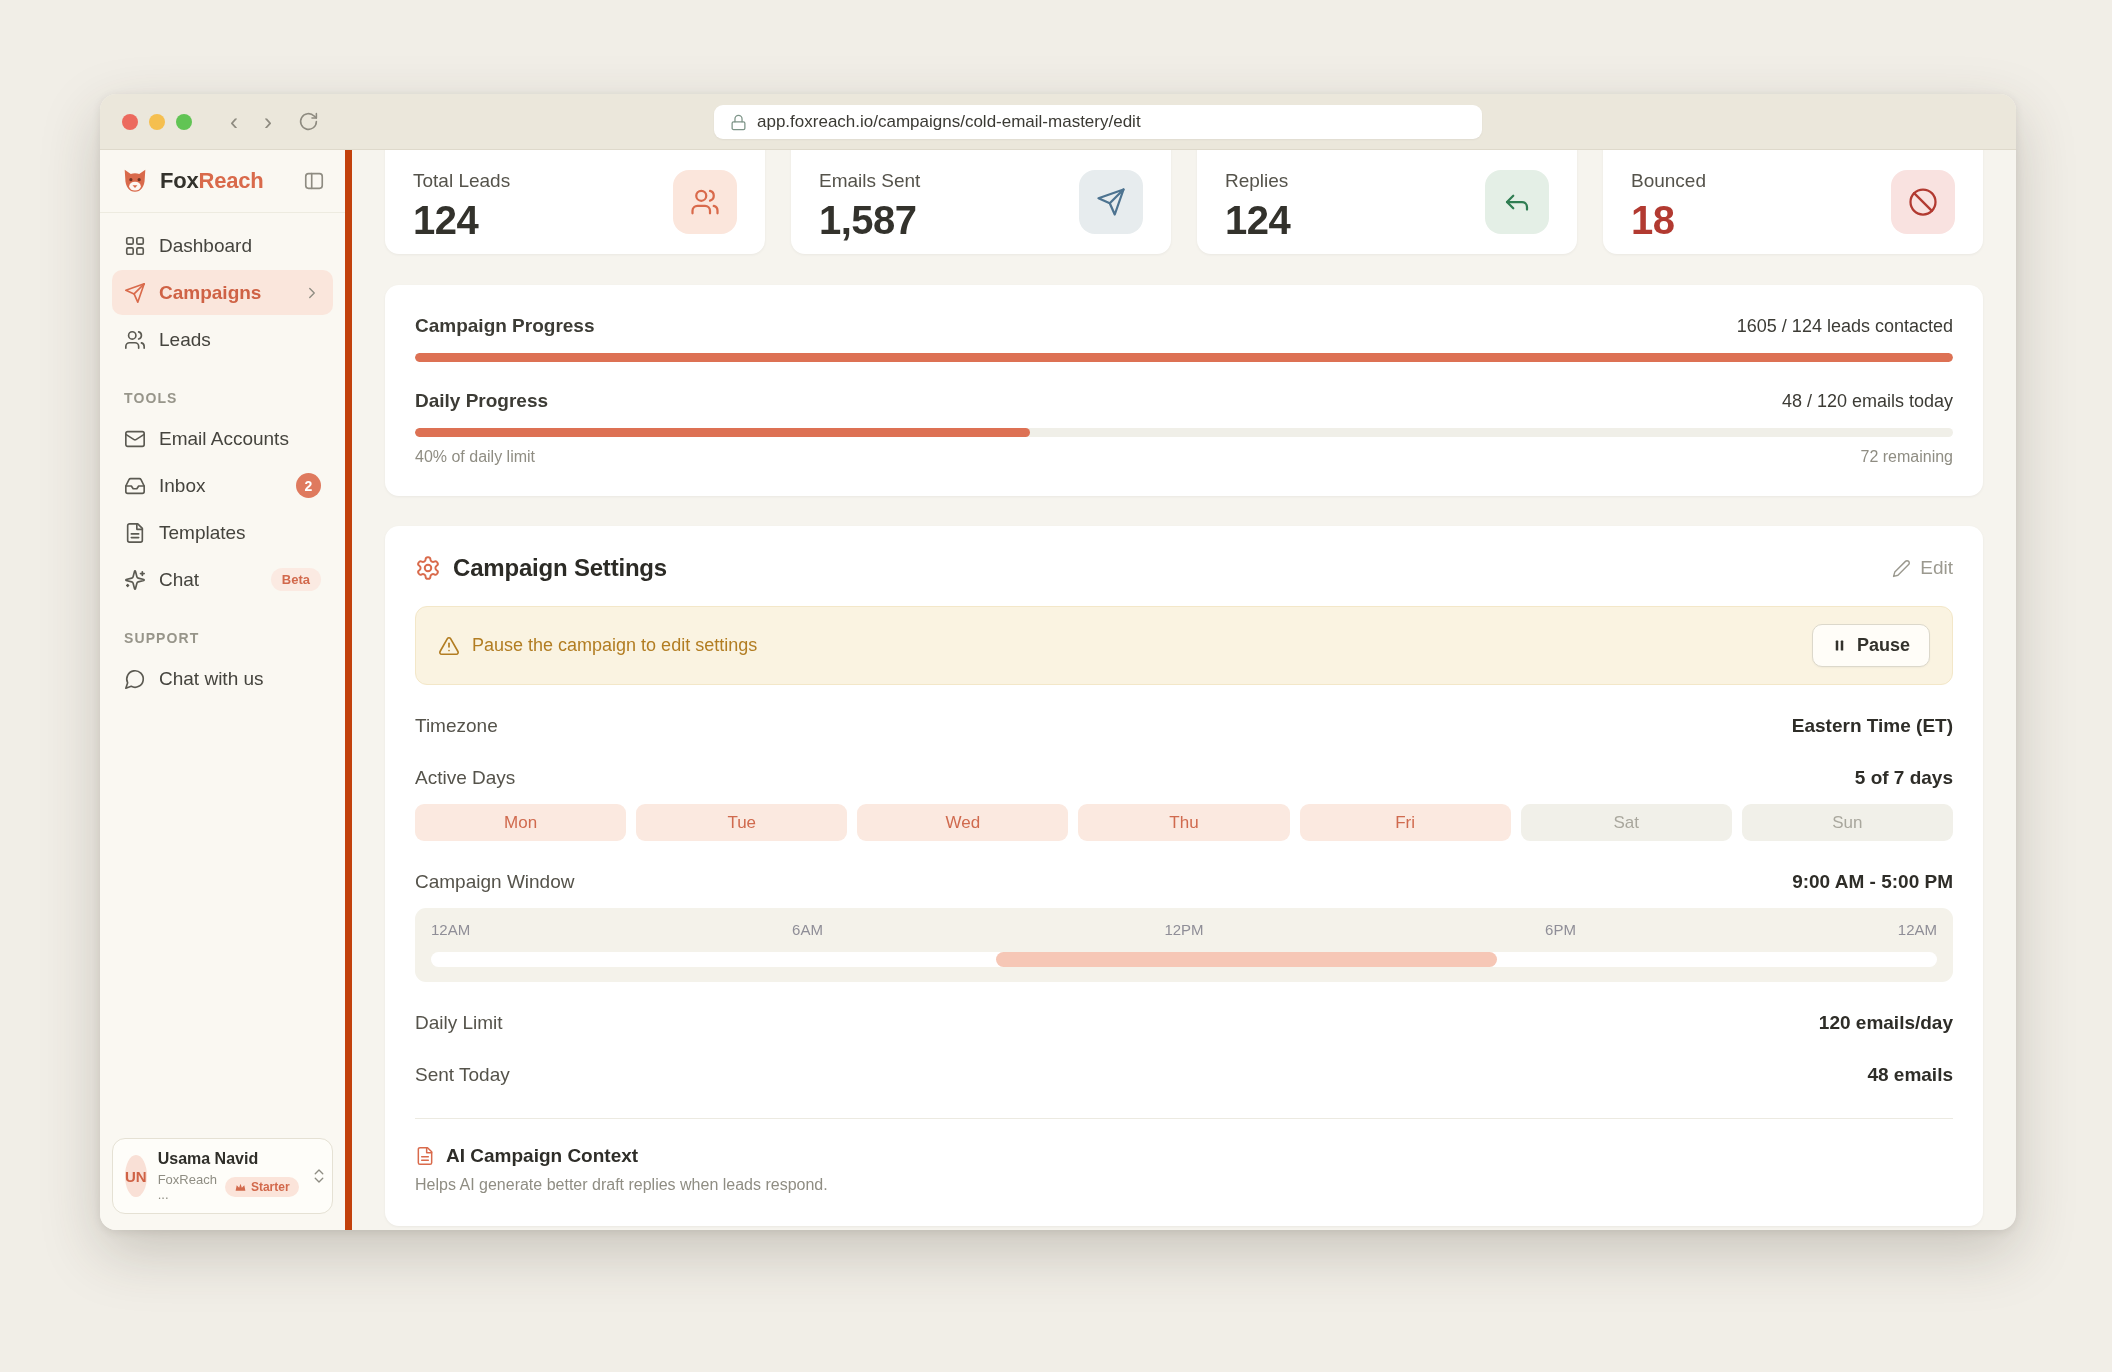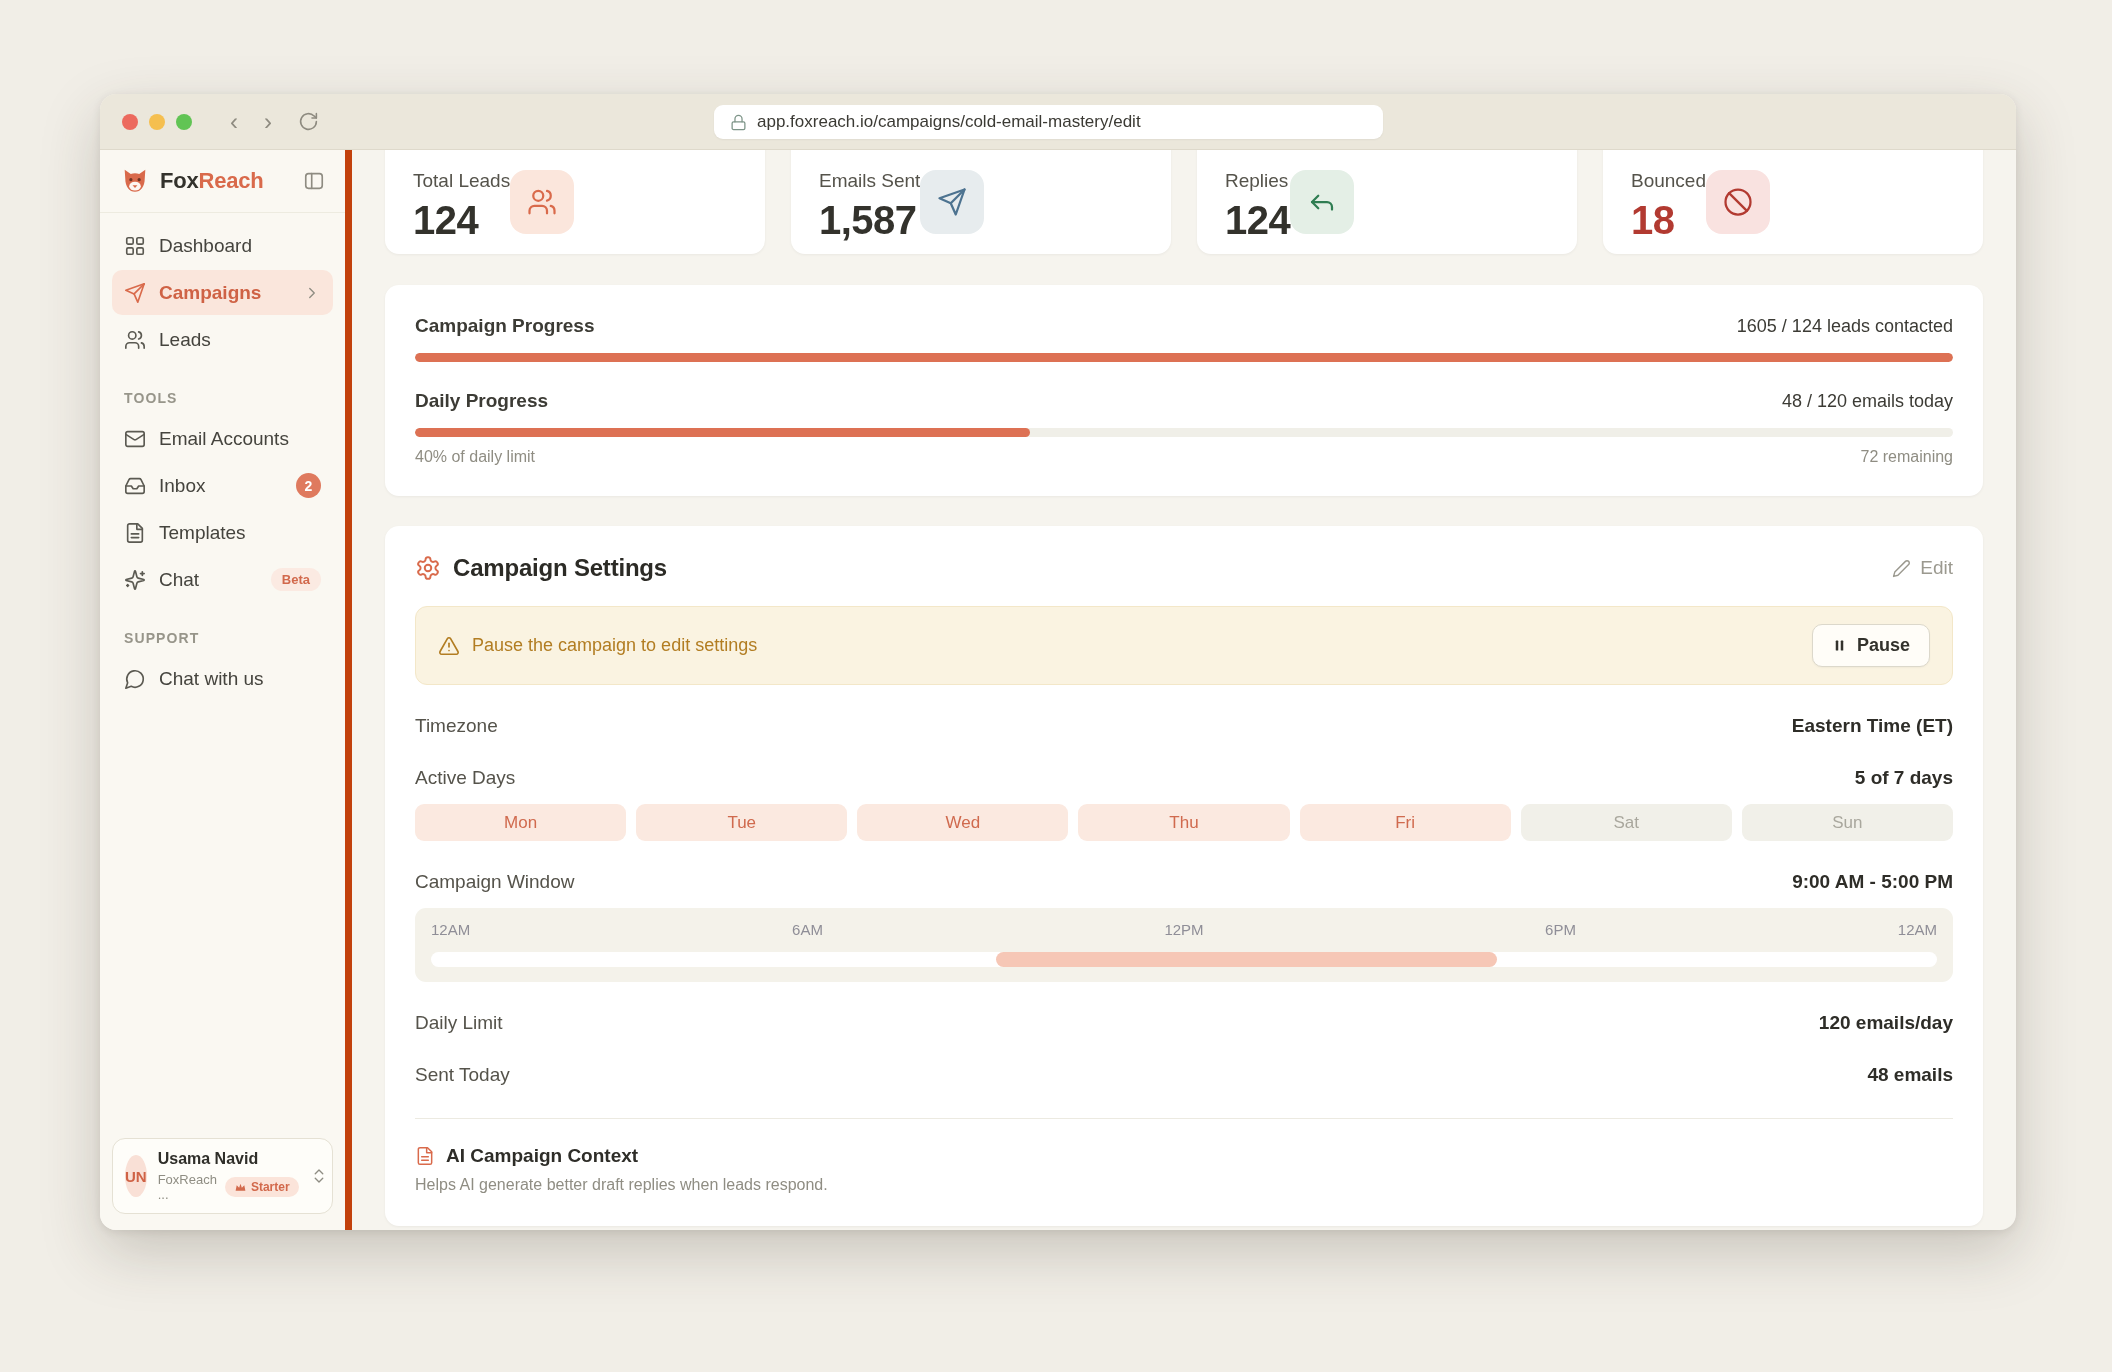--- a/index.html
+++ b/index.html
@@ -24,21 +24,21 @@
   .titlebar {
     height:56px; flex:0 0 56px; background:#ebe7db; border-bottom:1px solid #ded9cb;
     display:flex; align-items:center; padding:0 22px; position:relative;
   }
   .lights { display:flex; gap:11px; }
   .light { width:16px; height:16px; border-radius:50%; }
   .light.red { background:#ec6a5e; } .light.yellow { background:#f5bf4f; } .light.green { background:#61c454; }
   .navbtns { display:flex; align-items:center; gap:26px; margin-left:38px; color:#8e8b80; }
   .navbtn { font-size:24px; line-height:1; cursor:default; }
   .urlbar {
-    position:absolute; left:614px; top:11px; width:669px; height:34px;
+    position:absolute; left:614px; top:11px; width:768px; height:34px;
     background:#ffffff; border-radius:9px; display:flex; align-items:center; gap:10px;
     padding:0 16px; box-shadow:0 1px 2px rgba(0,0,0,.05);
   }
   .urlbar .lock { color:#7d9488; }
   .url-text { font-size:17px; color:#3b3a34; }
 
   
   .wbody { flex:1; display:flex; min-height:0; }
 
   
@@ -91,21 +91,21 @@
     padding:3px 9px; border-radius:999px; display:flex; align-items:center; gap:4px;
   }
   .u-caret { margin-left:auto; color:#8e8c82; }
 
   
   .main { flex:1; min-width:0; padding:0 33px; overflow:hidden; display:flex; flex-direction:column; }
 
   .stats-row { display:flex; gap:26px; margin-top:-30px; }
   .stat-card {
     flex:1; background:#fff; border-radius:14px; height:134px; padding:50px 28px 8px 28px;
-    box-shadow:0 1px 3px rgba(0,0,0,.05); display:flex; 
+    box-shadow:0 1px 3px rgba(0,0,0,.05); display:flex; justify-content:space-between;
   }
   .stat-label { font-size:19px; color:#55534b; }
   .stat-value { font-size:40px; font-weight:700; color:#33322c; letter-spacing:-.5px; margin-top:6px; }
   .stat-value.red { color:#b23a31; }
   .icon-box { width:64px; height:64px; border-radius:16px; display:flex; align-items:center; justify-content:center; }
   .ib-coral { background:#fbe6dc; color:#d96a4b; }
   .ib-blue  { background:#e7ecee; color:#4d7390; }
   .ib-green { background:#e4efe6; color:#2f7d52; }
   .ib-red   { background:#f9e2e0; color:#b23a31; }
 

